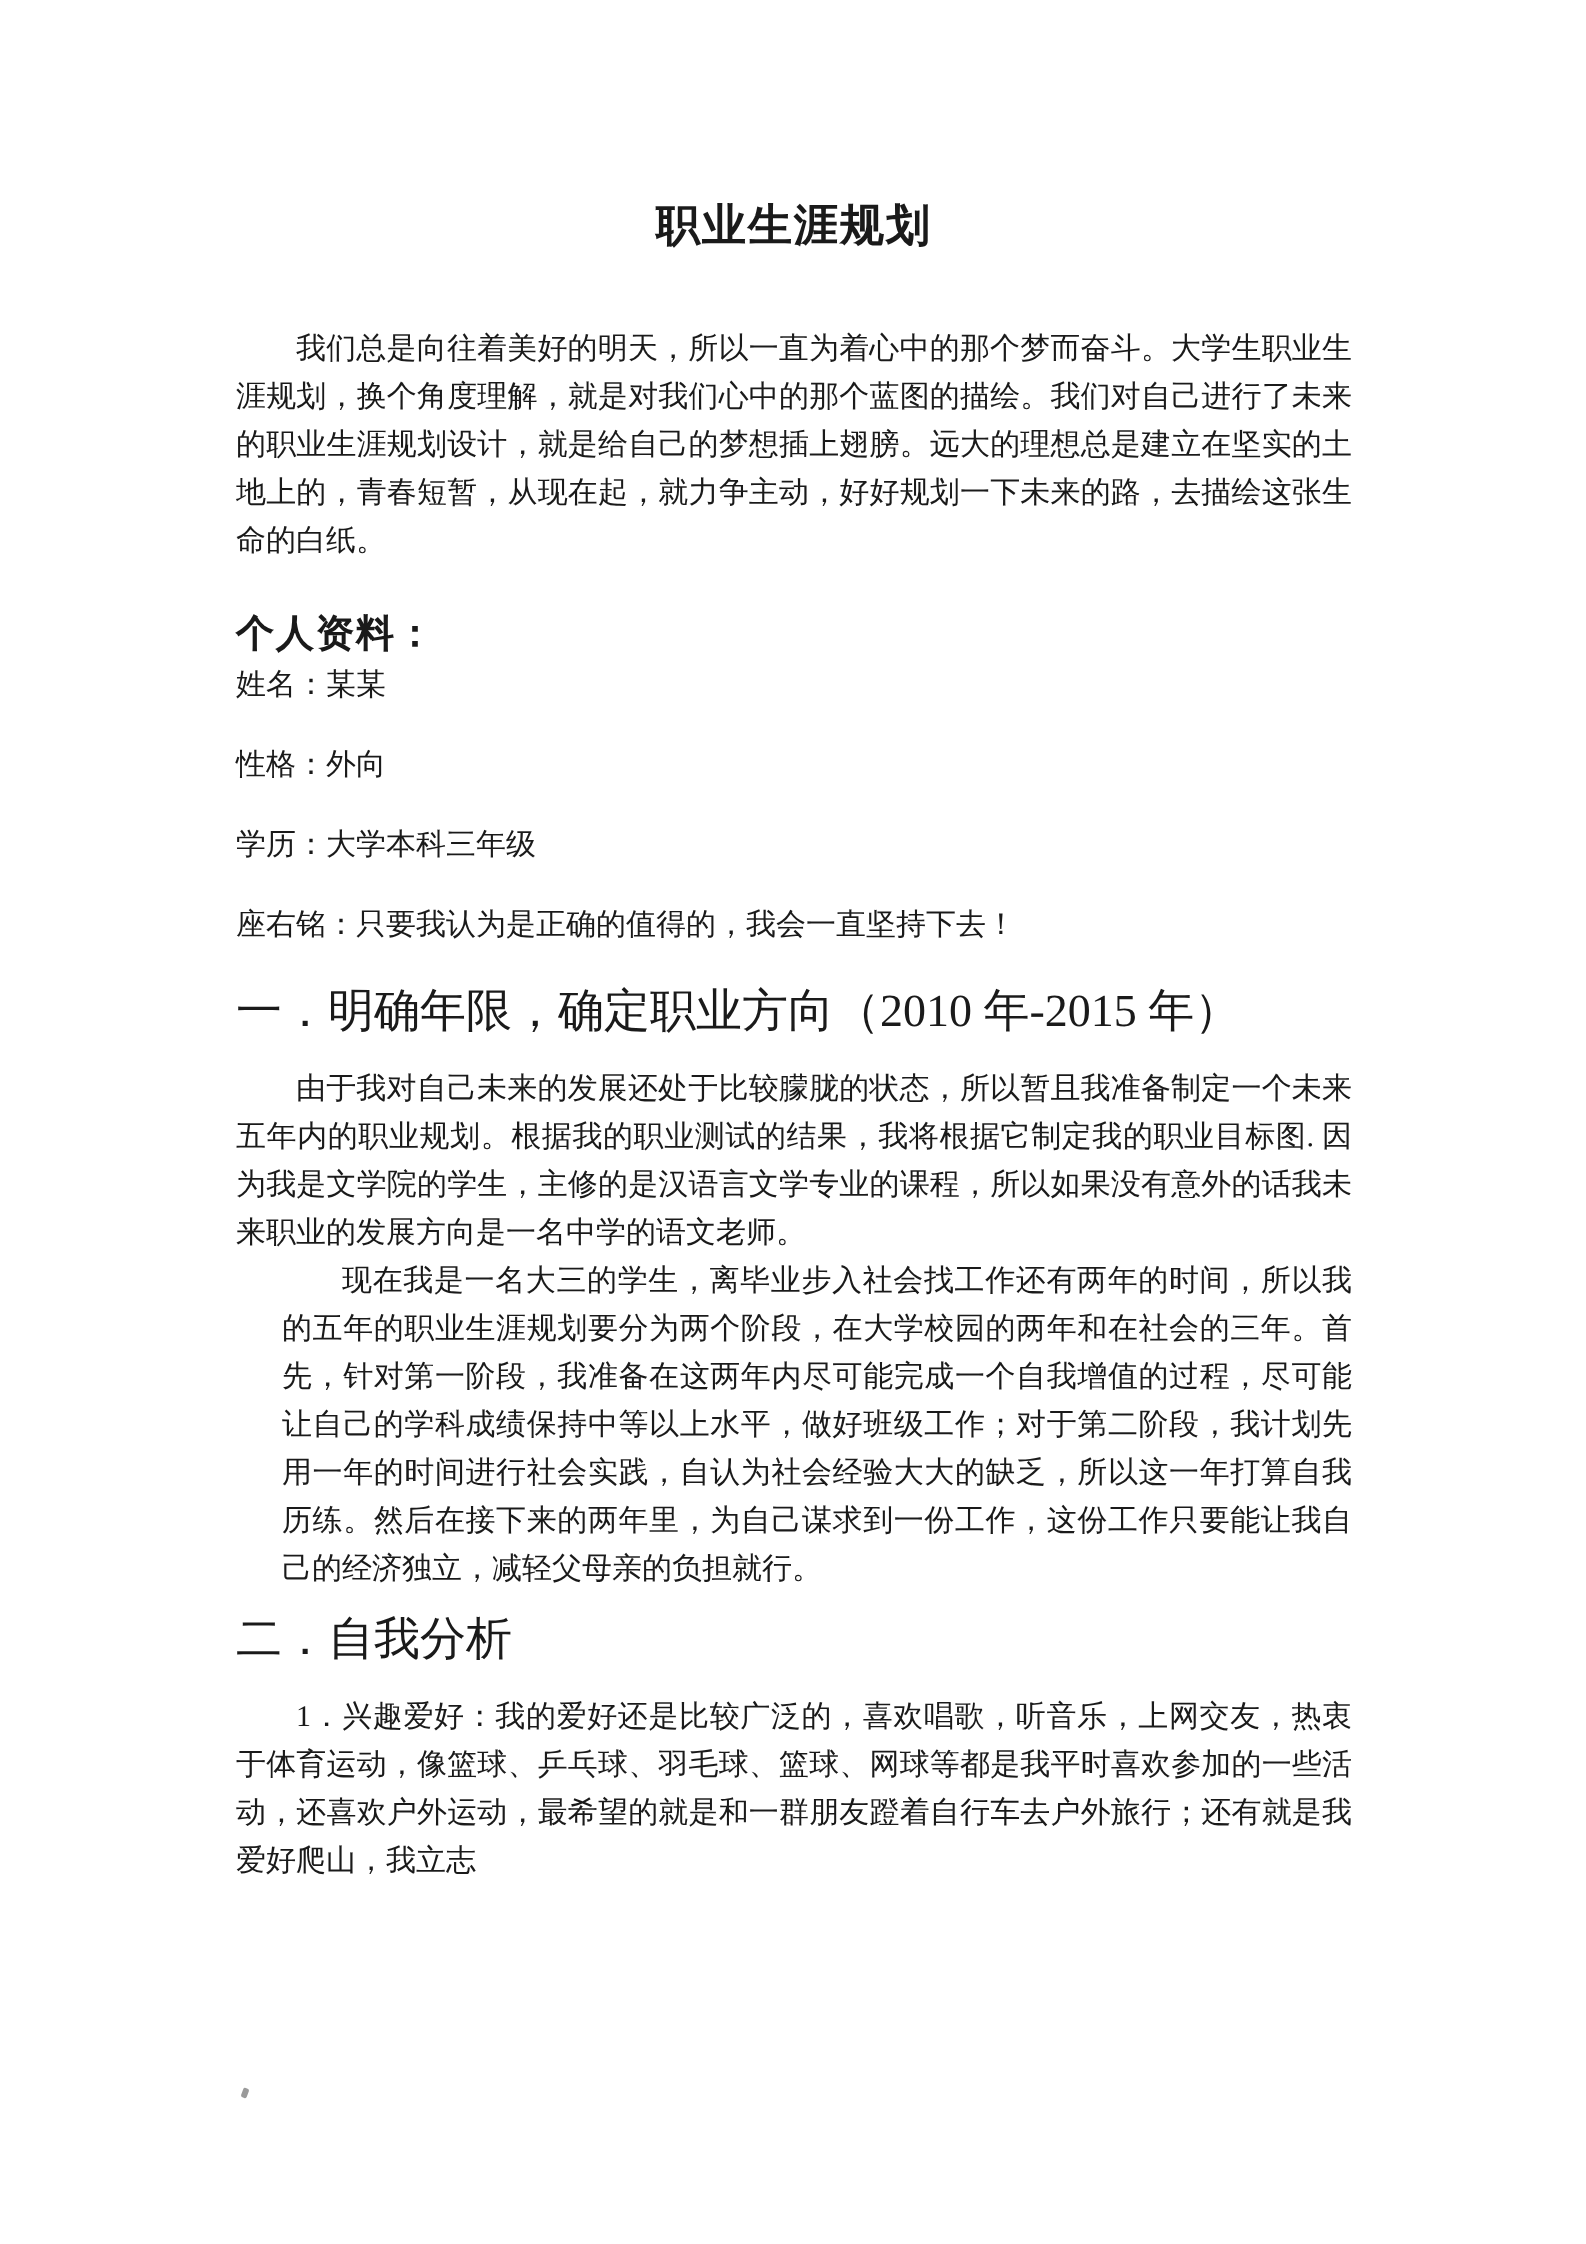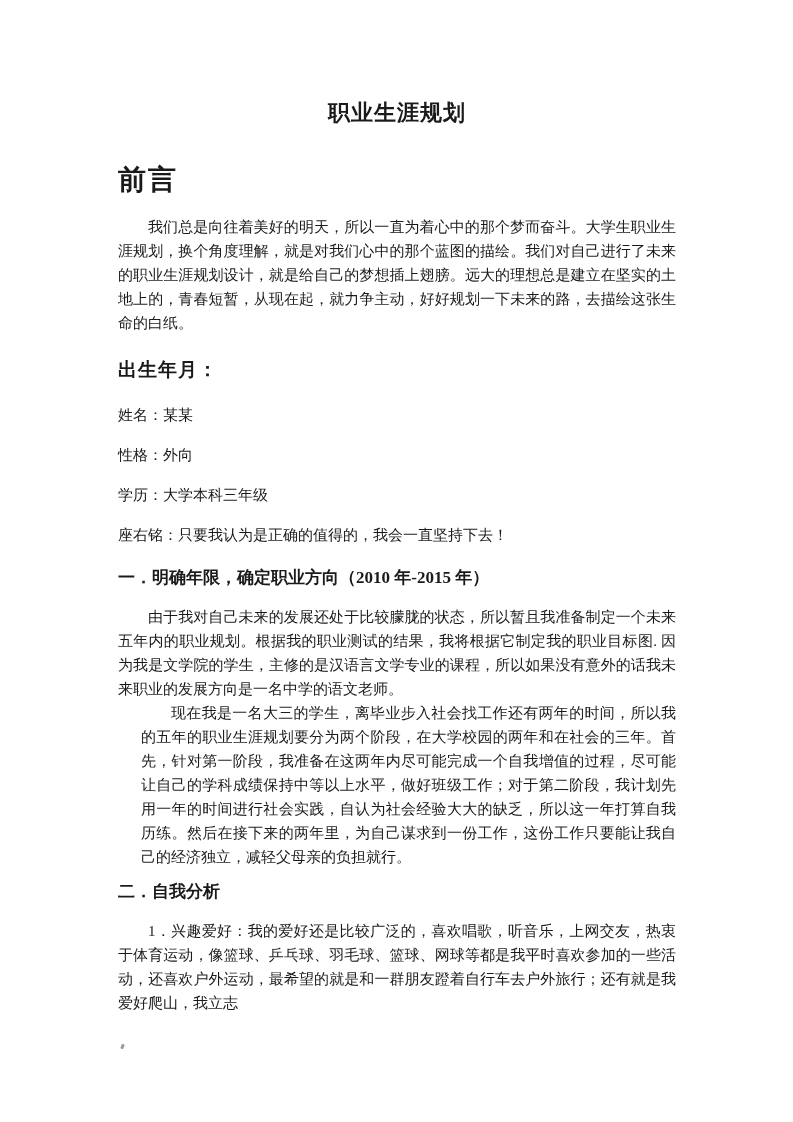--- a/index.html
+++ b/index.html
@@ -45,31 +45,30 @@
     text-indent: 2em;
   }
   .h-profile {
     margin: 22px 0 0 0;
     font-size: 19px;
     font-weight: bold;
     line-height: 26px;
     letter-spacing: 1px;
   }
   .profile-list {
-    margin-top: 20px;
   }
   .profile-item {
     margin: 0 0 16px 0;
     font-size: 15px;
     line-height: 24px;
   }
   .h-section {
     margin: 18px 0 0 0;
-    font-size: 17px;
-    font-weight: bold;
+    font-size: 23px;
+    font-weight: normal;
     line-height: 26px;
   }
   .h-section.tight {
     margin-top: 10px;
   }
   .body-par.first {
     margin-top: 14px;
   }
   .body-par.cont {
     margin-top: 0;
@@ -86,25 +85,24 @@
     transform: rotate(20deg);
   }
 </style>
 </head>
 <body>
 
 <div class="page">
 
   <h1 class="doc-title">职业生涯规划</h1>
 
-  <h2 class="h-preface">前言</h2>
 
   <p class="body-par">我们总是向往着美好的明天，所以一直为着心中的那个梦而奋斗。大学生职业生涯规划，换个角度理解，就是对我们心中的那个蓝图的描绘。我们对自己进行了未来的职业生涯规划设计，就是给自己的梦想插上翅膀。远大的理想总是建立在坚实的土地上的，青春短暂，从现在起，就力争主动，好好规划一下未来的路，去描绘这张生命的白纸。</p>
 
-  <h3 class="h-profile">出生年月：</h3>
+  <h3 class="h-profile">个人资料：</h3>
 
   <div class="profile-list">
     <p class="profile-item">姓名：某某</p>
     <p class="profile-item">性格：外向</p>
     <p class="profile-item">学历：大学本科三年级</p>
     <p class="profile-item">座右铭：只要我认为是正确的值得的，我会一直坚持下去！</p>
   </div>
 
   <h3 class="h-section">一．明确年限，确定职业方向（2010 年-2015 年）</h3>
 

